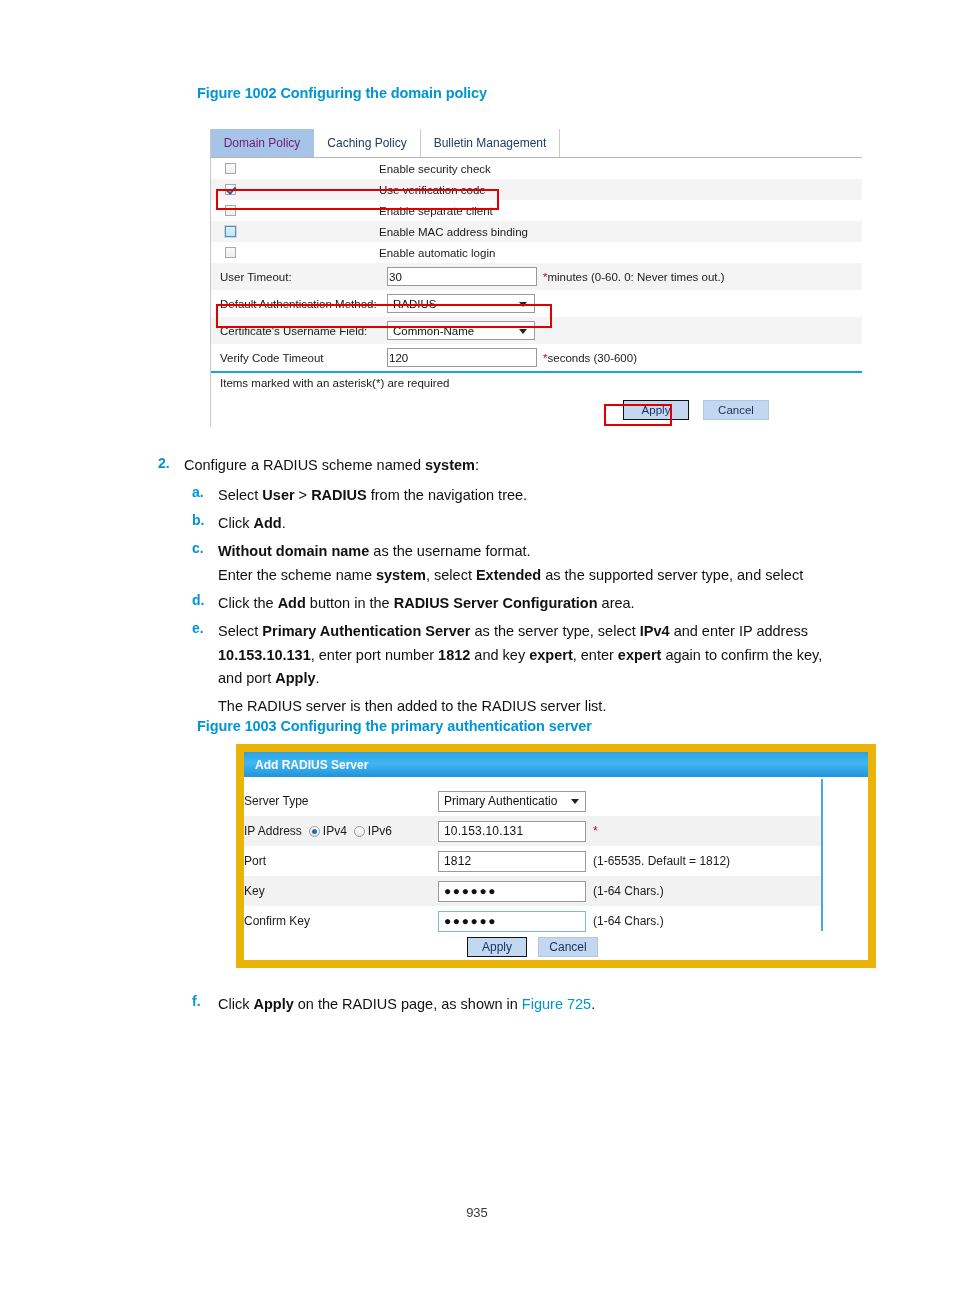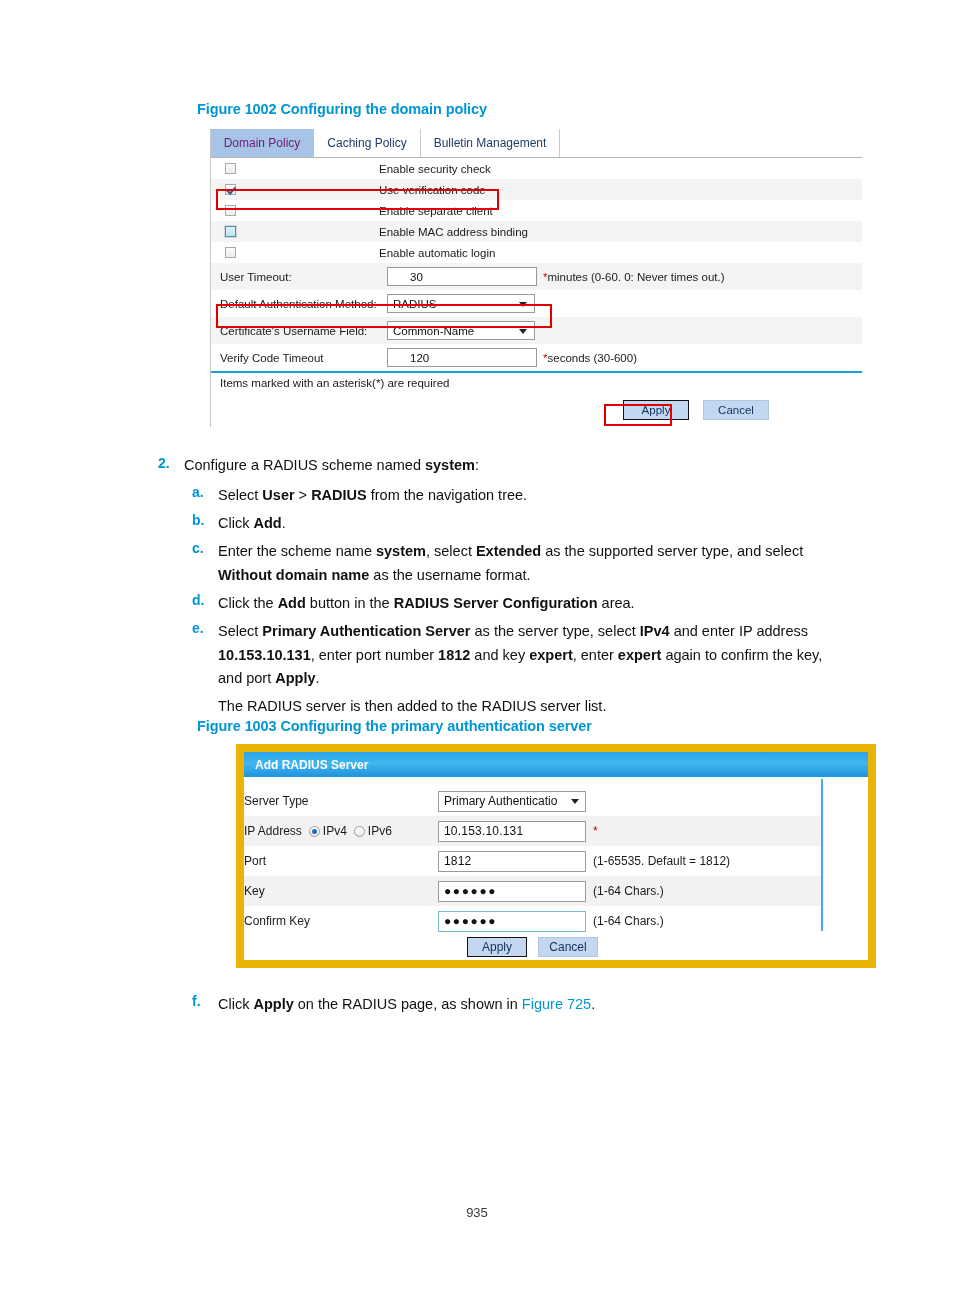--- a/index.html
+++ b/index.html
@@ -145,21 +145,21 @@
   }
   .txtbox {
     height: 19px;
     border: 1px solid #999999;
     background: #ffffff;
     box-sizing: border-box;
     font-size: 11.5px;
     color: #111111;
     display: flex;
     align-items: center;
-    padding-left: 22px;
+    padding-left: 1px;
   }
   .txtbox.w150 { width: 150px; }
   .selbox {
     height: 19px;
     width: 148px;
     border: 1px solid #9a9a9a;
     background: #ffffff;
     box-sizing: border-box;
     font-size: 11.5px;
     color: #111111;
@@ -378,21 +378,21 @@
     width: 954px;
     text-align: center;
     font-family: "Liberation Sans", sans-serif;
     font-size: 13px;
     color: #3a3a3a;
   }
 </style>
 </head>
 <body>
 
-<div class="fig-caption abs" style="left:197px; top:101px;">Figure 1002 Configuring the domain policy</div>
+<div class="fig-caption abs" style="left:197px; top:85px;">Figure 1002 Configuring the domain policy</div>
 
 <div id="panel-1002">
 
   <div class="tabstrip">
     <div class="tab t1 active">
       <span>Domain Policy</span>
     </div>
     <div class="tab t2">
       <span>Caching Policy</span>
     </div>
@@ -493,22 +493,22 @@
     </div>
     <div class="step-row" style="left: 192px; top: 512px; width: 690px;">
       <div class="step-num">b.</div>
       <div class="step-body">
         <div style="line-height: 23.5px;"><span>Click </span><b>Add</b><span>.</span></div>
       </div>
     </div>
     <div class="step-row" style="left: 192px; top: 540px; width: 690px;">
       <div class="step-num">c.</div>
       <div class="step-body">
+        <div style="line-height: 23.5px;"><b>Without domain name</b><span> as the username format.</span></div>
         <div style="line-height: 23.5px;"><span>Enter the scheme name </span><b>system</b><span>, select </span><b>Extended</b><span> as the supported server type, and select</span></div>
-        <div style="line-height: 23.5px;"><b>Without domain name</b><span> as the username format.</span></div>
       </div>
     </div>
     <div class="step-row" style="left: 192px; top: 592px; width: 690px;">
       <div class="step-num">d.</div>
       <div class="step-body">
         <div style="line-height: 23.5px;"><span>Click the </span><b>Add</b><span> button in the </span><b>RADIUS Server Configuration</b><span> area.</span></div>
       </div>
     </div>
     <div class="step-row" style="left: 192px; top: 620px; width: 690px;">
       <div class="step-num">e.</div>

